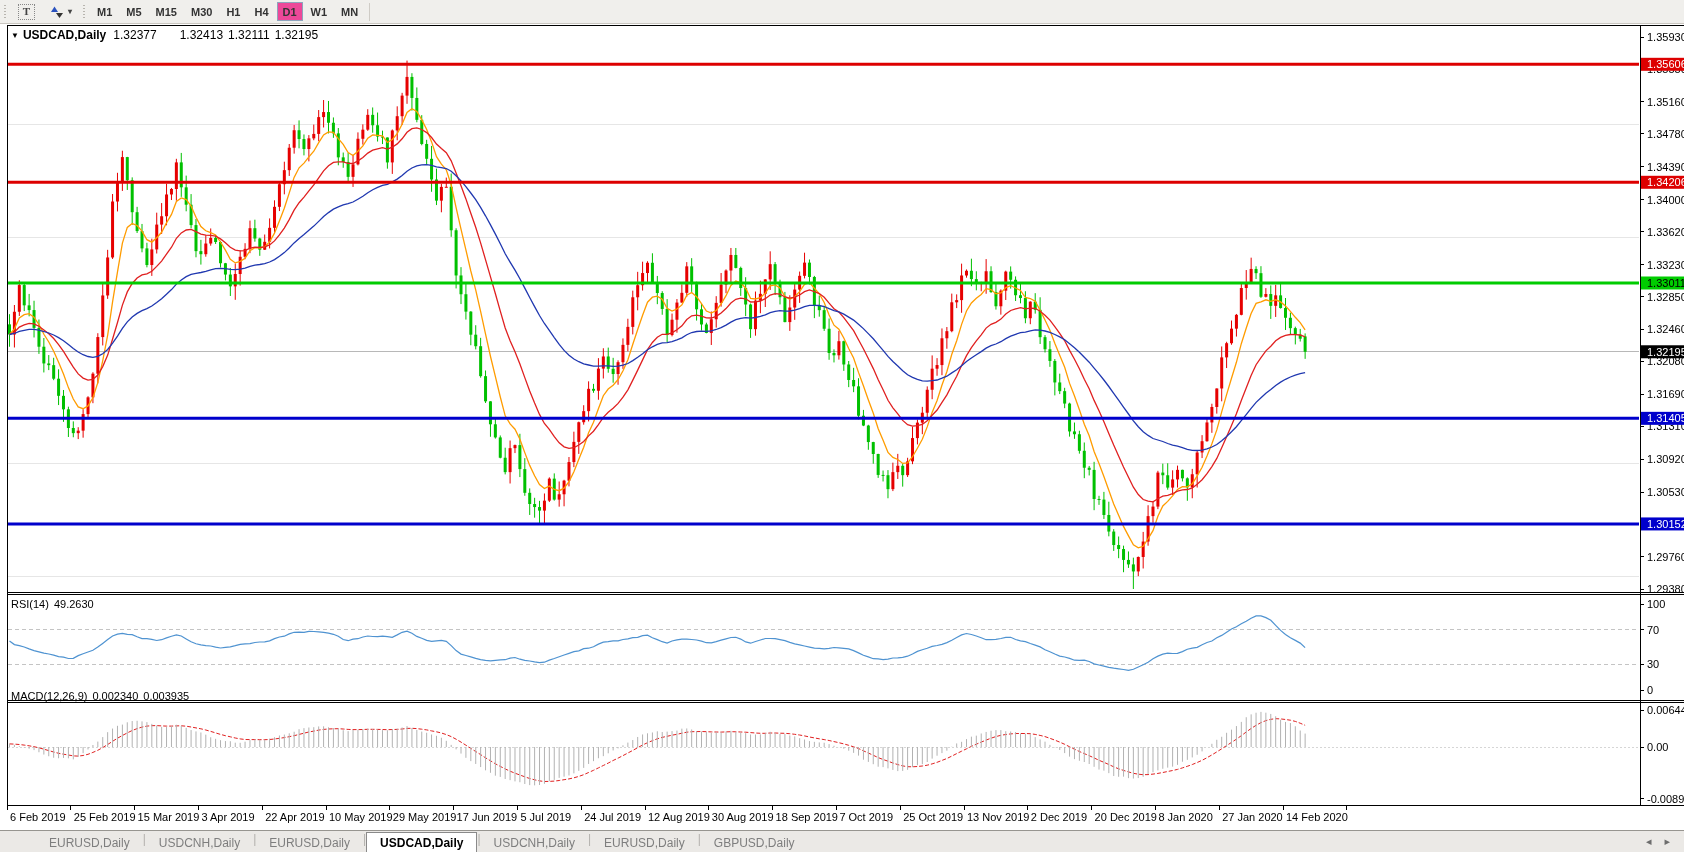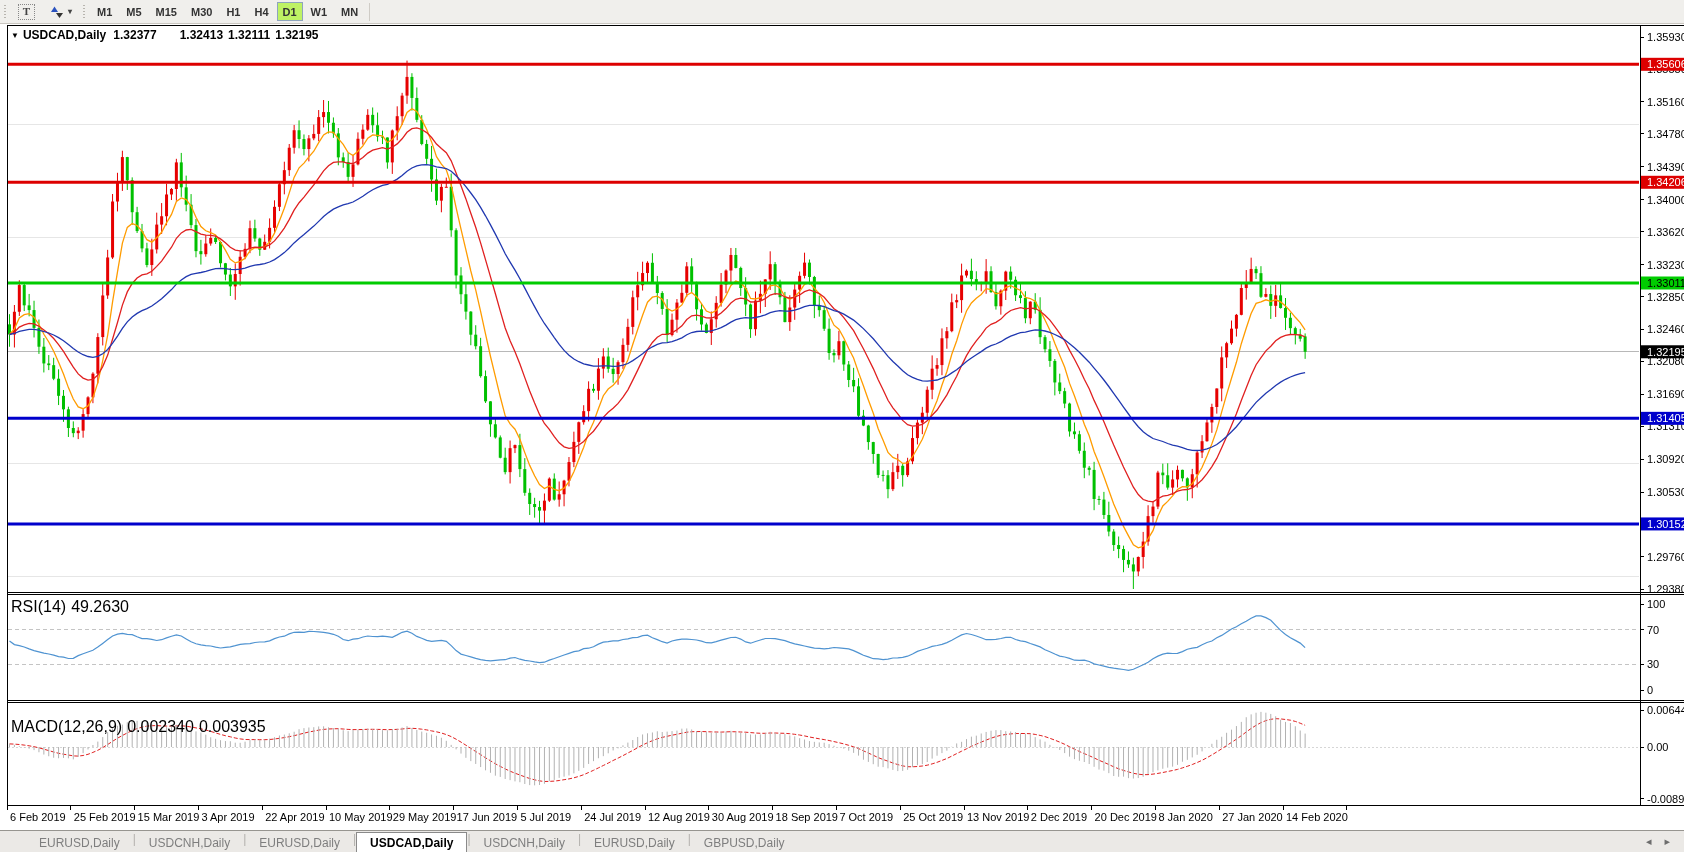--- a/index.html
+++ b/index.html
@@ -8,38 +8,38 @@
 
   
   .toolbar{position:absolute;left:0;top:0;width:1684px;height:23px;
     background:#f0efec;border-bottom:1px solid #c9c6c0;display:flex;align-items:center;}
   .grip{display:inline-block;width:5px;height:16px;margin:0 3px;
     background-image:repeating-linear-gradient(#b8b5af 0 1px,transparent 1px 3px);
     background-size:2px 100%;background-repeat:no-repeat;background-position:1px 1px;}
   .tbtn{display:inline-flex;align-items:center;justify-content:center;height:19px;min-width:24px;
     margin:0 1px;padding:0 5px;background:transparent;border:1px solid transparent;
     font-family:"Liberation Sans",sans-serif;font-size:11px;font-weight:bold;color:#333;cursor:default;}
-  .tbtn.active{background:#bef264;border:1px solid #8ea4bd;}
+  .tbtn.active{background:#ec4899;border:1px solid #8ea4bd;}
   .tbtn .ticon{display:inline-block;width:15px;height:14px;border:1px dotted #888;
     font-family:"Liberation Serif",serif;font-size:11px;font-weight:bold;color:#444;
     line-height:13px;text-align:center;}
   .caret{font-size:8px;color:#444;margin-left:3px;}
   .vsep{display:inline-block;width:1px;height:18px;background:#cfccc6;margin:0 4px;}
 
   
   .chart-title{position:absolute;left:11px;top:28px;font-size:12px;font-weight:bold;color:#000;z-index:5;}
   .chart-title .tri{font-size:8px;vertical-align:1px;margin-right:4px;}
-  .chart-title .num{margin-left:7px;font-weight:bold;}
-  .ind-label{position:absolute;font-size:16px;color:#000;z-index:5;}
+  .chart-title .num{margin-left:7px;font-weight:normal;}
+  .ind-label{position:absolute;font-size:11px;color:#000;z-index:5;}
   .ind-label span{margin-right:5px;}
 
   
   .tabbar{position:absolute;left:0;top:830px;width:1684px;height:22px;background:#ebe9e6;
     border-top:1px solid #979590;display:flex;align-items:flex-end;}
-  .tabs{display:flex;align-items:flex-end;padding-left:26px;height:29px;}
+  .tabs{display:flex;align-items:flex-end;padding-left:36px;height:29px;}
   .tab{font-size:12px;color:#7e7e7e;padding:3px 13px 3px 13px;white-space:nowrap;cursor:default;}
   .tab.active{background:#ffffff;color:#000;font-weight:bold;
     border:1px solid #8a8a8a;border-bottom:1px solid #fff;margin-bottom:-1px;}
   .tabsep{color:#b3b1ad;font-size:12px;align-self:center;}
   .tabnav{position:absolute;right:14px;top:4px;font-size:11px;color:#6d6d6d;}
   .tabnav span{margin-left:10px;}
 
   svg text{font-family:"Liberation Sans",sans-serif;}
 </style>
 </head>
@@ -64,21 +64,21 @@
     <span class="vsep"></span>
   </div>
 
   <div class="chart-title">
     <span class="tri">▼</span><span>USDCAD,Daily</span><span class="num">1.32377</span><span class="num" style="margin-left:23px">1.32413</span><span class="num" style="margin-left:5px">1.32111</span><span class="num" style="margin-left:5px">1.32195</span>
   </div>
 
   <div class="ind-label" style="left:11px;top:598px;">
     <span>RSI(14)</span><span>49.2630</span>
   </div>
-  <div class="ind-label" style="left:11px;top:718px;">
+  <div class="ind-label" style="left:11px;top:690px;">
     <span>MACD(12,26,9)</span><span>0.002340</span><span>0.003935</span>
   </div>
 
   <svg id="cv" width="1684" height="852" style="position:absolute;left:0;top:0;">
       <g>
         <line x1="8" y1="124" x2="1639" y2="124" stroke="#e6e6e6" stroke-width="1" shape-rendering="crispEdges"></line>
         <line x1="8" y1="237" x2="1639" y2="237" stroke="#e6e6e6" stroke-width="1" shape-rendering="crispEdges"></line>
         <line x1="8" y1="463" x2="1639" y2="463" stroke="#e6e6e6" stroke-width="1" shape-rendering="crispEdges"></line>
         <line x1="8" y1="576" x2="1639" y2="576" stroke="#e6e6e6" stroke-width="1" shape-rendering="crispEdges"></line>
         <line x1="8" y1="351.7664122137409" x2="1639" y2="351.7664122137409" stroke="#b8b8b8" stroke-width="1" shape-rendering="crispEdges"></line>

